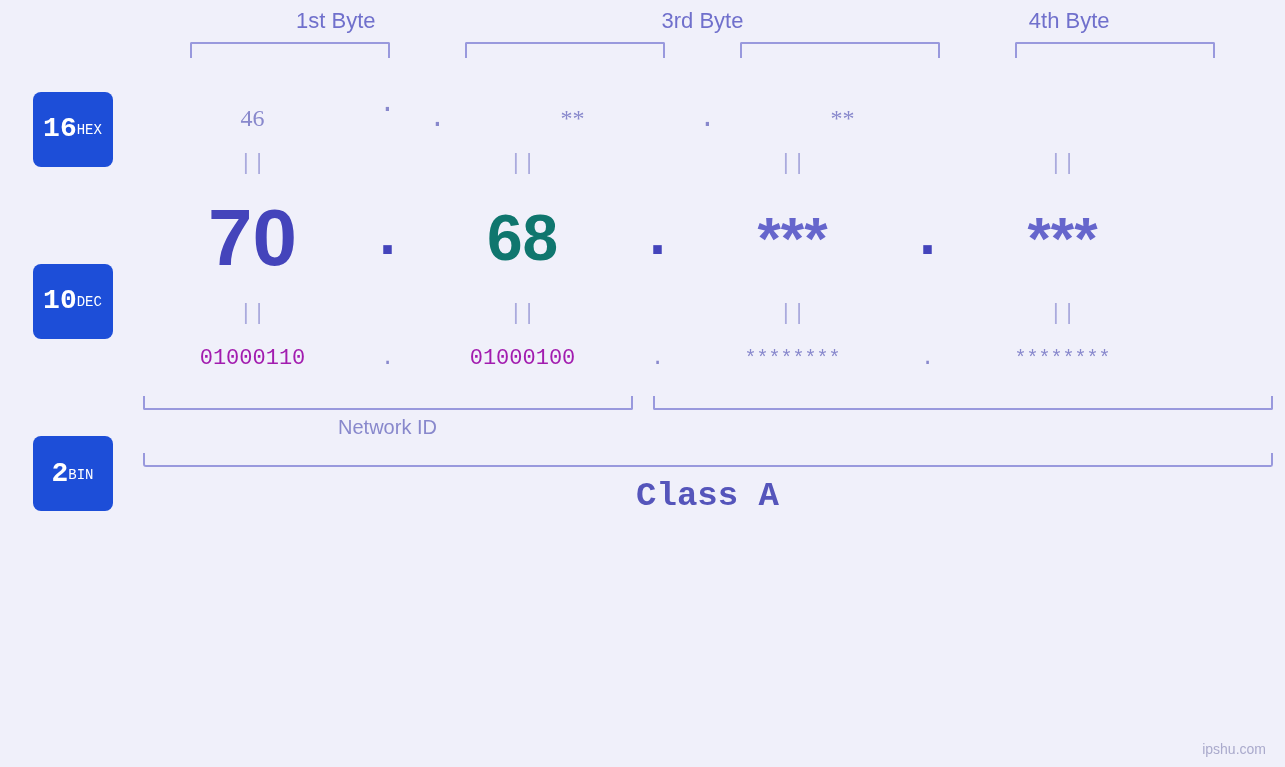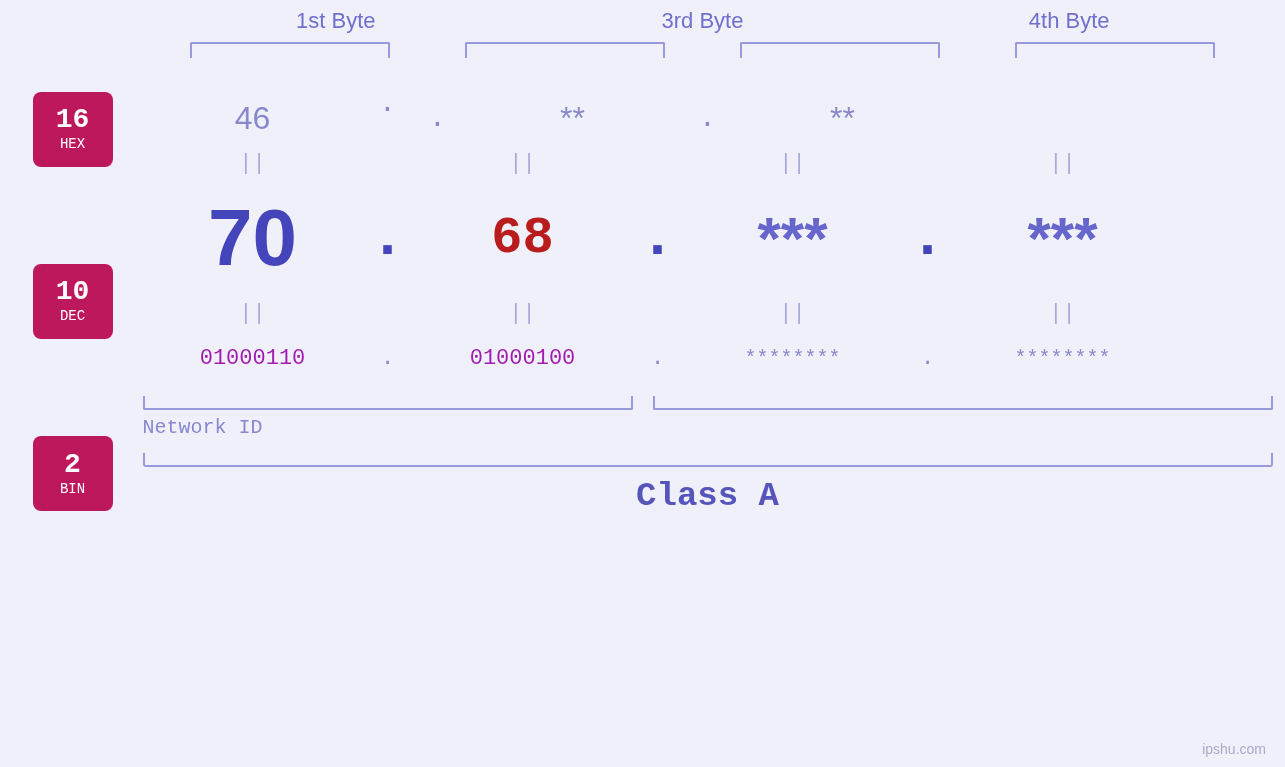--- a/index.html
+++ b/index.html
@@ -52,27 +52,27 @@
 
     .bracket {
       width: 200px;
       height: 16px;
       border: 2px solid #9999dd;
       border-bottom: none;
       border-radius: 2px 2px 0 0;
     }
 
     .label-badge {
-      background-color: #be185d;
+      background-color: #1d4ed8;
       color: white;
       border-radius: 8px;
       width: 80px;
       height: 75px;
       display: flex;
-      flex-direction: column;
+      flex-direction: row;
       align-items: center;
       justify-content: center;
       margin-bottom: 0;
     }
 
     .label-badge .num {
       font-size: 28px;
       font-weight: bold;
       line-height: 1;
     }
@@ -102,22 +102,22 @@
       width: 50px;
       text-align: center;
       display: flex;
       align-items: center;
       justify-content: center;
     }
 
     
     .hex-row .cell-value {
       color: #8888cc;
-      font-size: 32px;
-      font-family: Liberation Sans, sans-serif;
+      font-size: 24px;
+      font-family: Liberation Serif, serif;
     }
 
     .hex-row .dot-val {
       color: #8888cc;
       font-size: 28px;
     }
 
     
     .dec-row .cell-value {
       color: #4444bb;
@@ -284,21 +284,21 @@
       </div>
 
       <div class="data-row dec-row">
         <div class="cell">
           <span class="cell-value" style="color:#4444bb;font-size:80px;font-weight:bold;font-family:Arial,sans-serif;">70</span>
         </div>
         <div class="dot-cell">
           <span style="color:#4444bb;font-size:60px;font-weight:bold;">.</span>
         </div>
         <div class="cell">
-          <span class="cell-value" style="color:#b91c1c;font-size:52px;font-weight:bold;font-family:Liberation Mono, monospace;">68</span>
+          <span class="cell-value" style="color:#0f766e;font-size:64px;font-weight:bold;font-family:Liberation Sans, sans-serif;">68</span>
         </div>
         <div class="dot-cell">
           <span style="color:#4444bb;font-size:60px;font-weight:bold;">.</span>
         </div>
         <div class="cell">
           <span class="cell-value asterisk" style="color:#6666cc;font-size:60px;font-family:Arial,sans-serif;">***</span>
         </div>
         <div class="dot-cell">
           <span style="color:#4444bb;font-size:60px;font-weight:bold;">.</span>
         </div>
@@ -343,21 +343,21 @@
 
       <div style="display:flex;flex-direction:row;margin-top:8px;">
 
         <div style="width:490px;height:14px;border:2px solid #9999dd;border-top:none;border-radius:0 0 2px 2px;"></div>
         <div style="width:20px;"></div>
 
         <div style="flex:1;height:14px;border:2px solid #9999dd;border-top:none;border-radius:0 0 2px 2px;"></div>
       </div>
 
       <div style="display:flex;flex-direction:row;margin-top:6px;">
-        <div style="width:490px;color:#8888cc;font-size:20px;font-family:Liberation Mono, monospace;">Network ID</div>
+        <div style="width:490px;text-align:center;color:#8888cc;font-size:20px;font-family:Liberation Sans, sans-serif;">Network ID</div>
         <div style="width:20px;"></div>
       </div>
 
       <div style="margin-top:14px;width:100%;height:14px;border:2px solid #9999dd;border-top:none;border-radius:0 0 3px 3px;"></div>
 
       <div style="text-align:center;margin-top:10px;">
         <span style="color:#5555bb;font-size:34px;font-family:'Courier New',Courier,monospace;font-weight:bold;">Class A</span>
       </div>
 
     </div>

